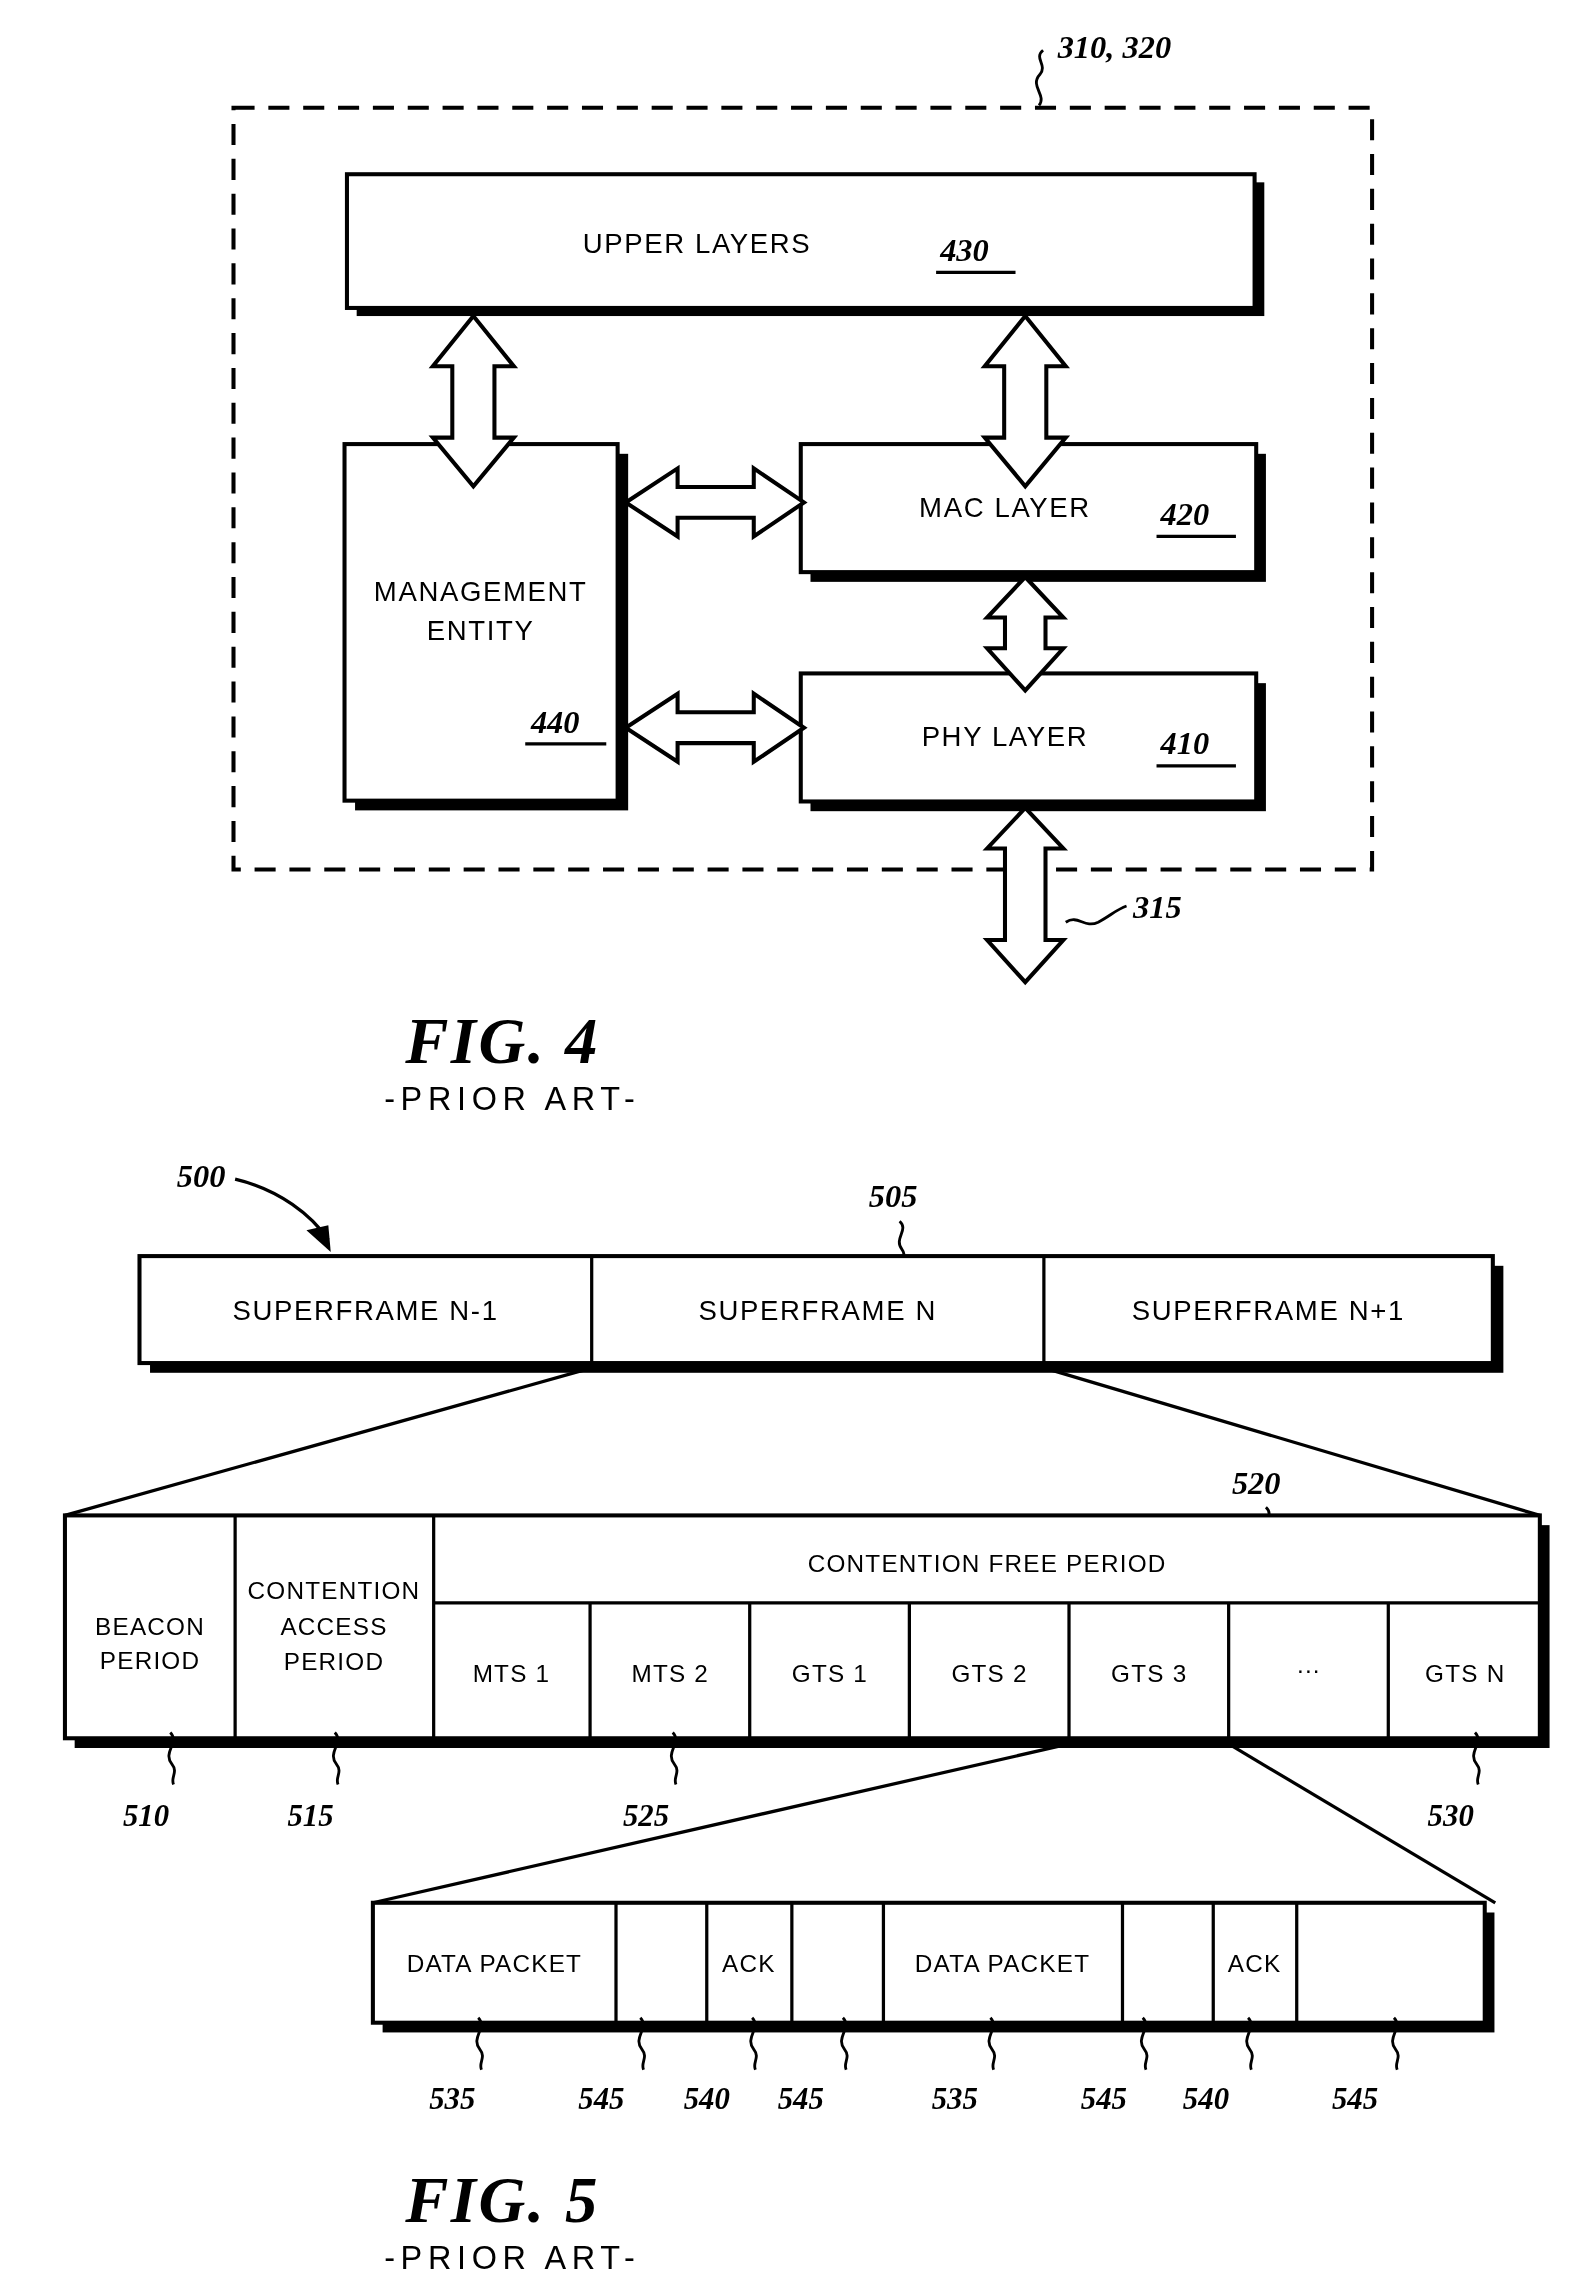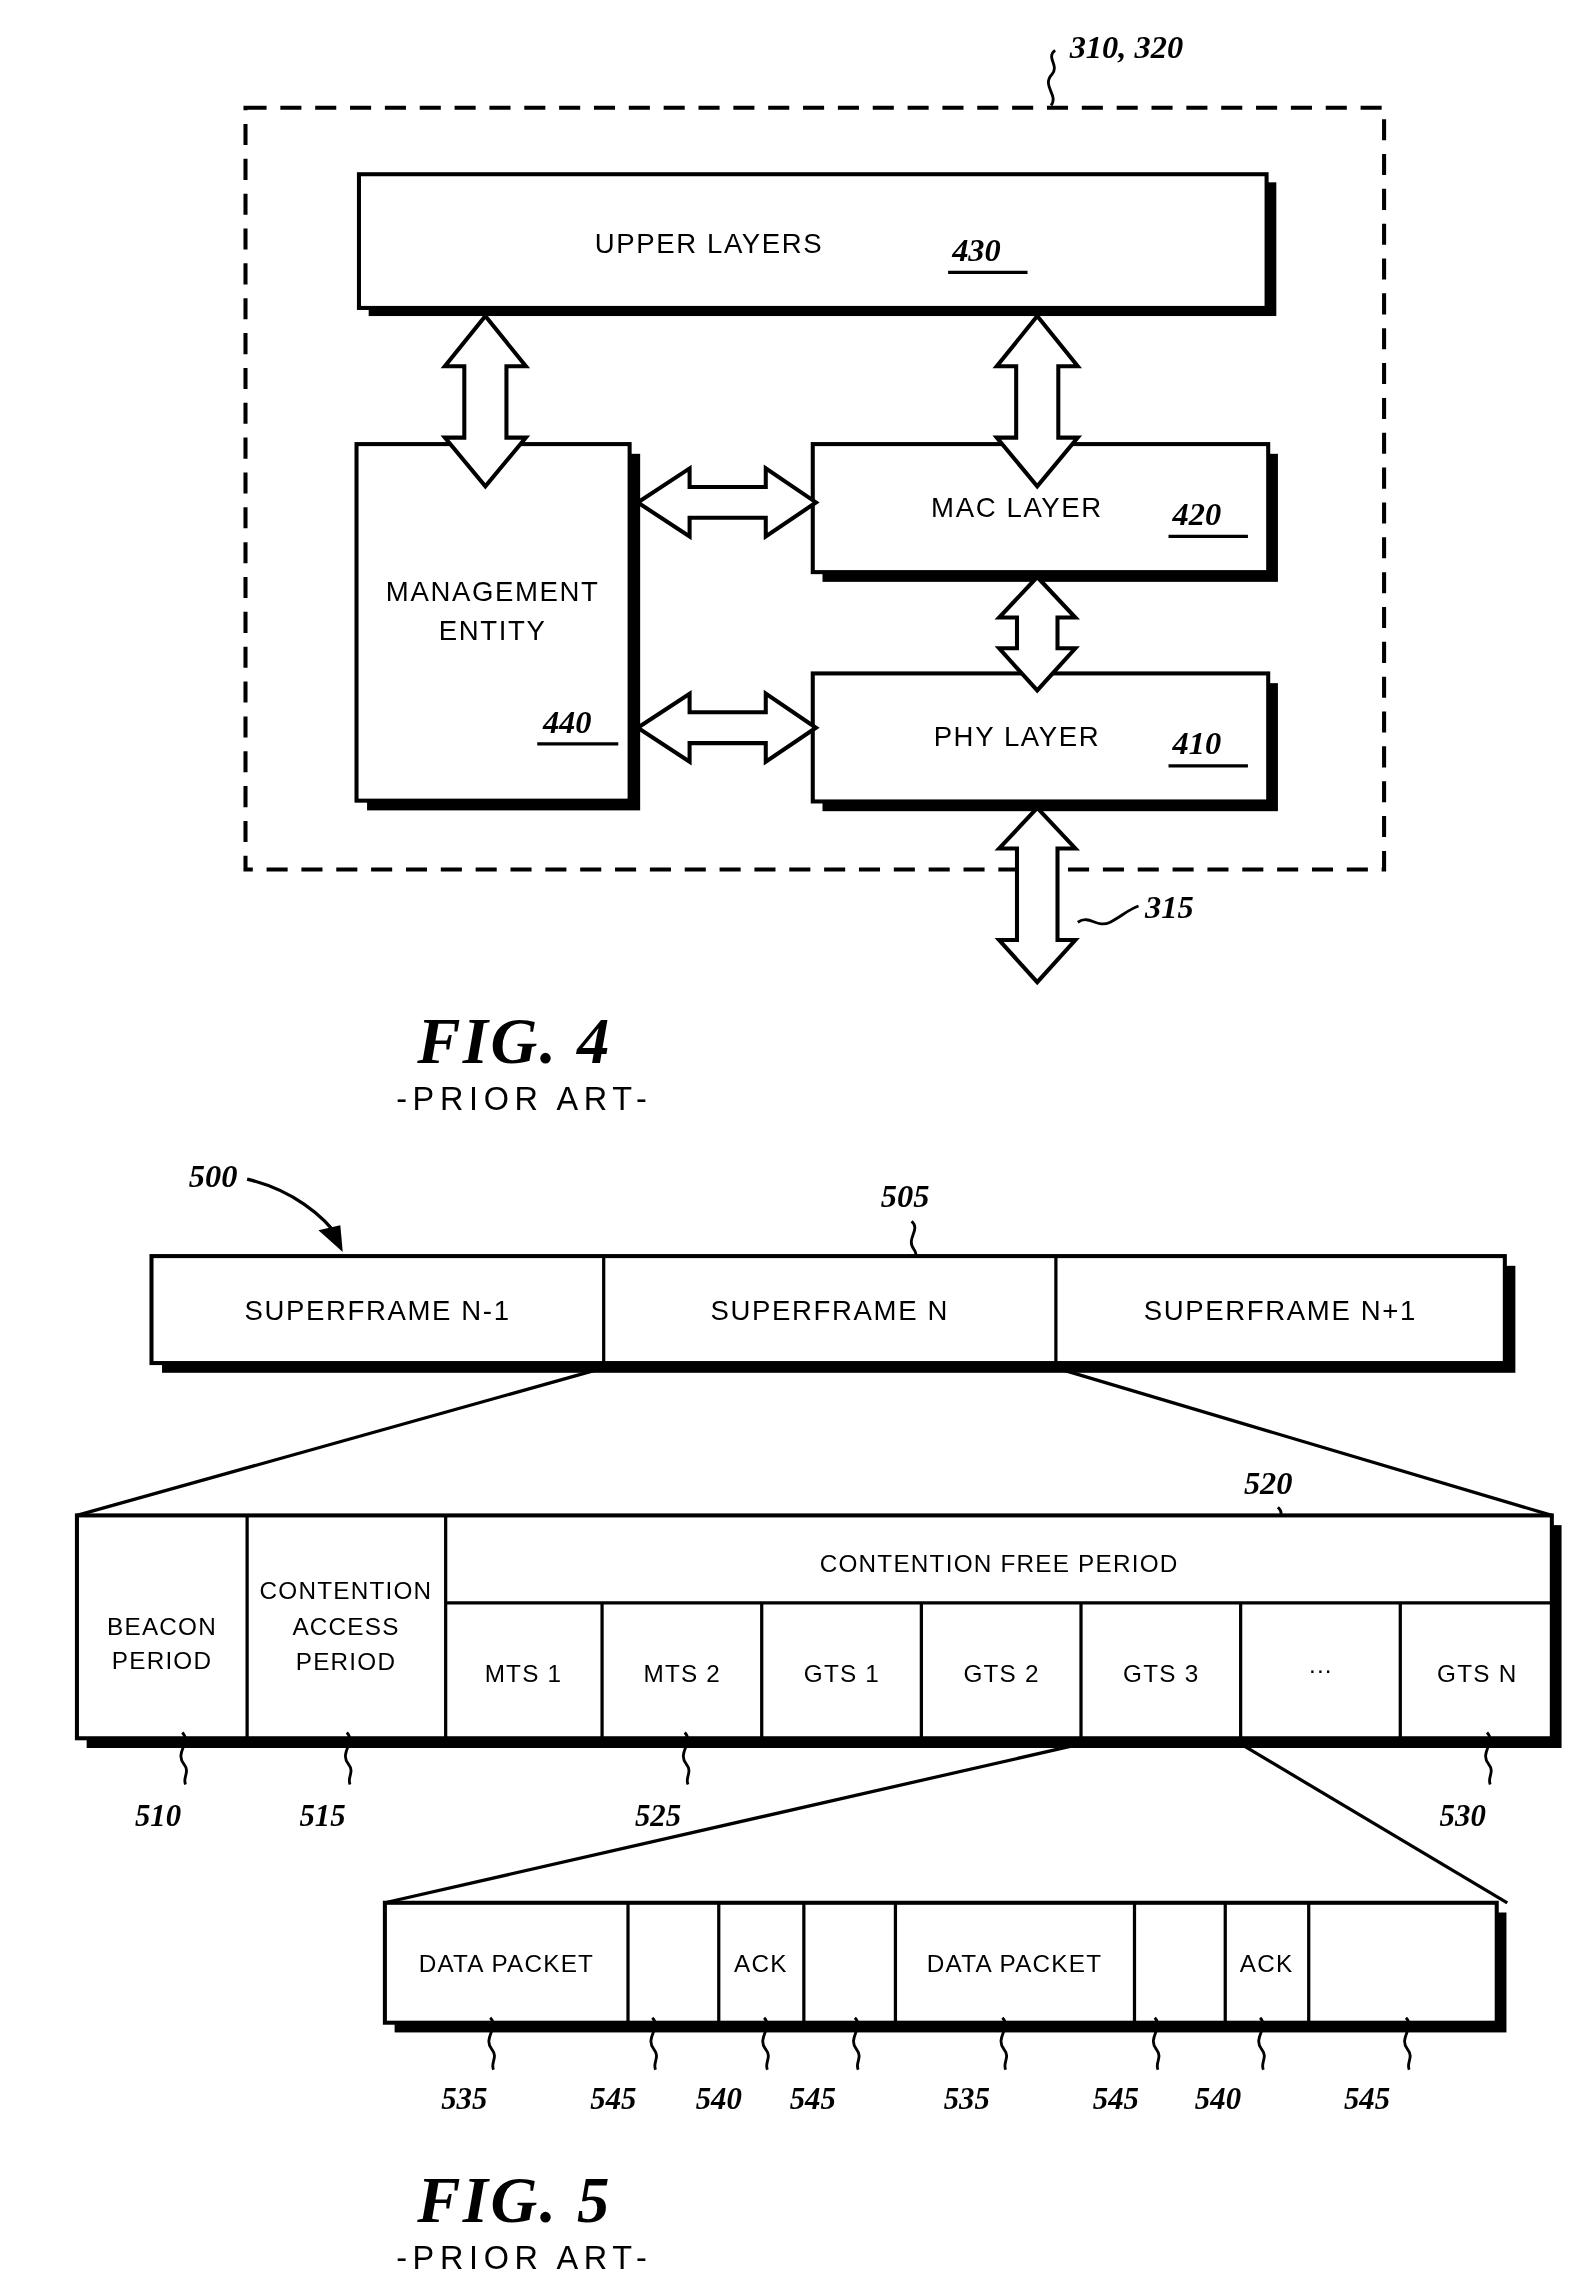--- a/index.html
+++ b/index.html
@@ -10,21 +10,21 @@
   }
   body {
     width: 1591px;
     height: 2295px;
     font-family: "Liberation Sans", sans-serif;
     overflow: hidden;
     position: relative;
   }
   #sheet {
     position: absolute;
-    left: 12px;
+    left: 0;
     top: 0;
     width: 1417px;
     height: 2295px;
   }
   svg { display: block; }
 
   
   .lbl {
     font-family: "Liberation Sans Narrow", "Liberation Sans", sans-serif;
     font-size: 34px;

